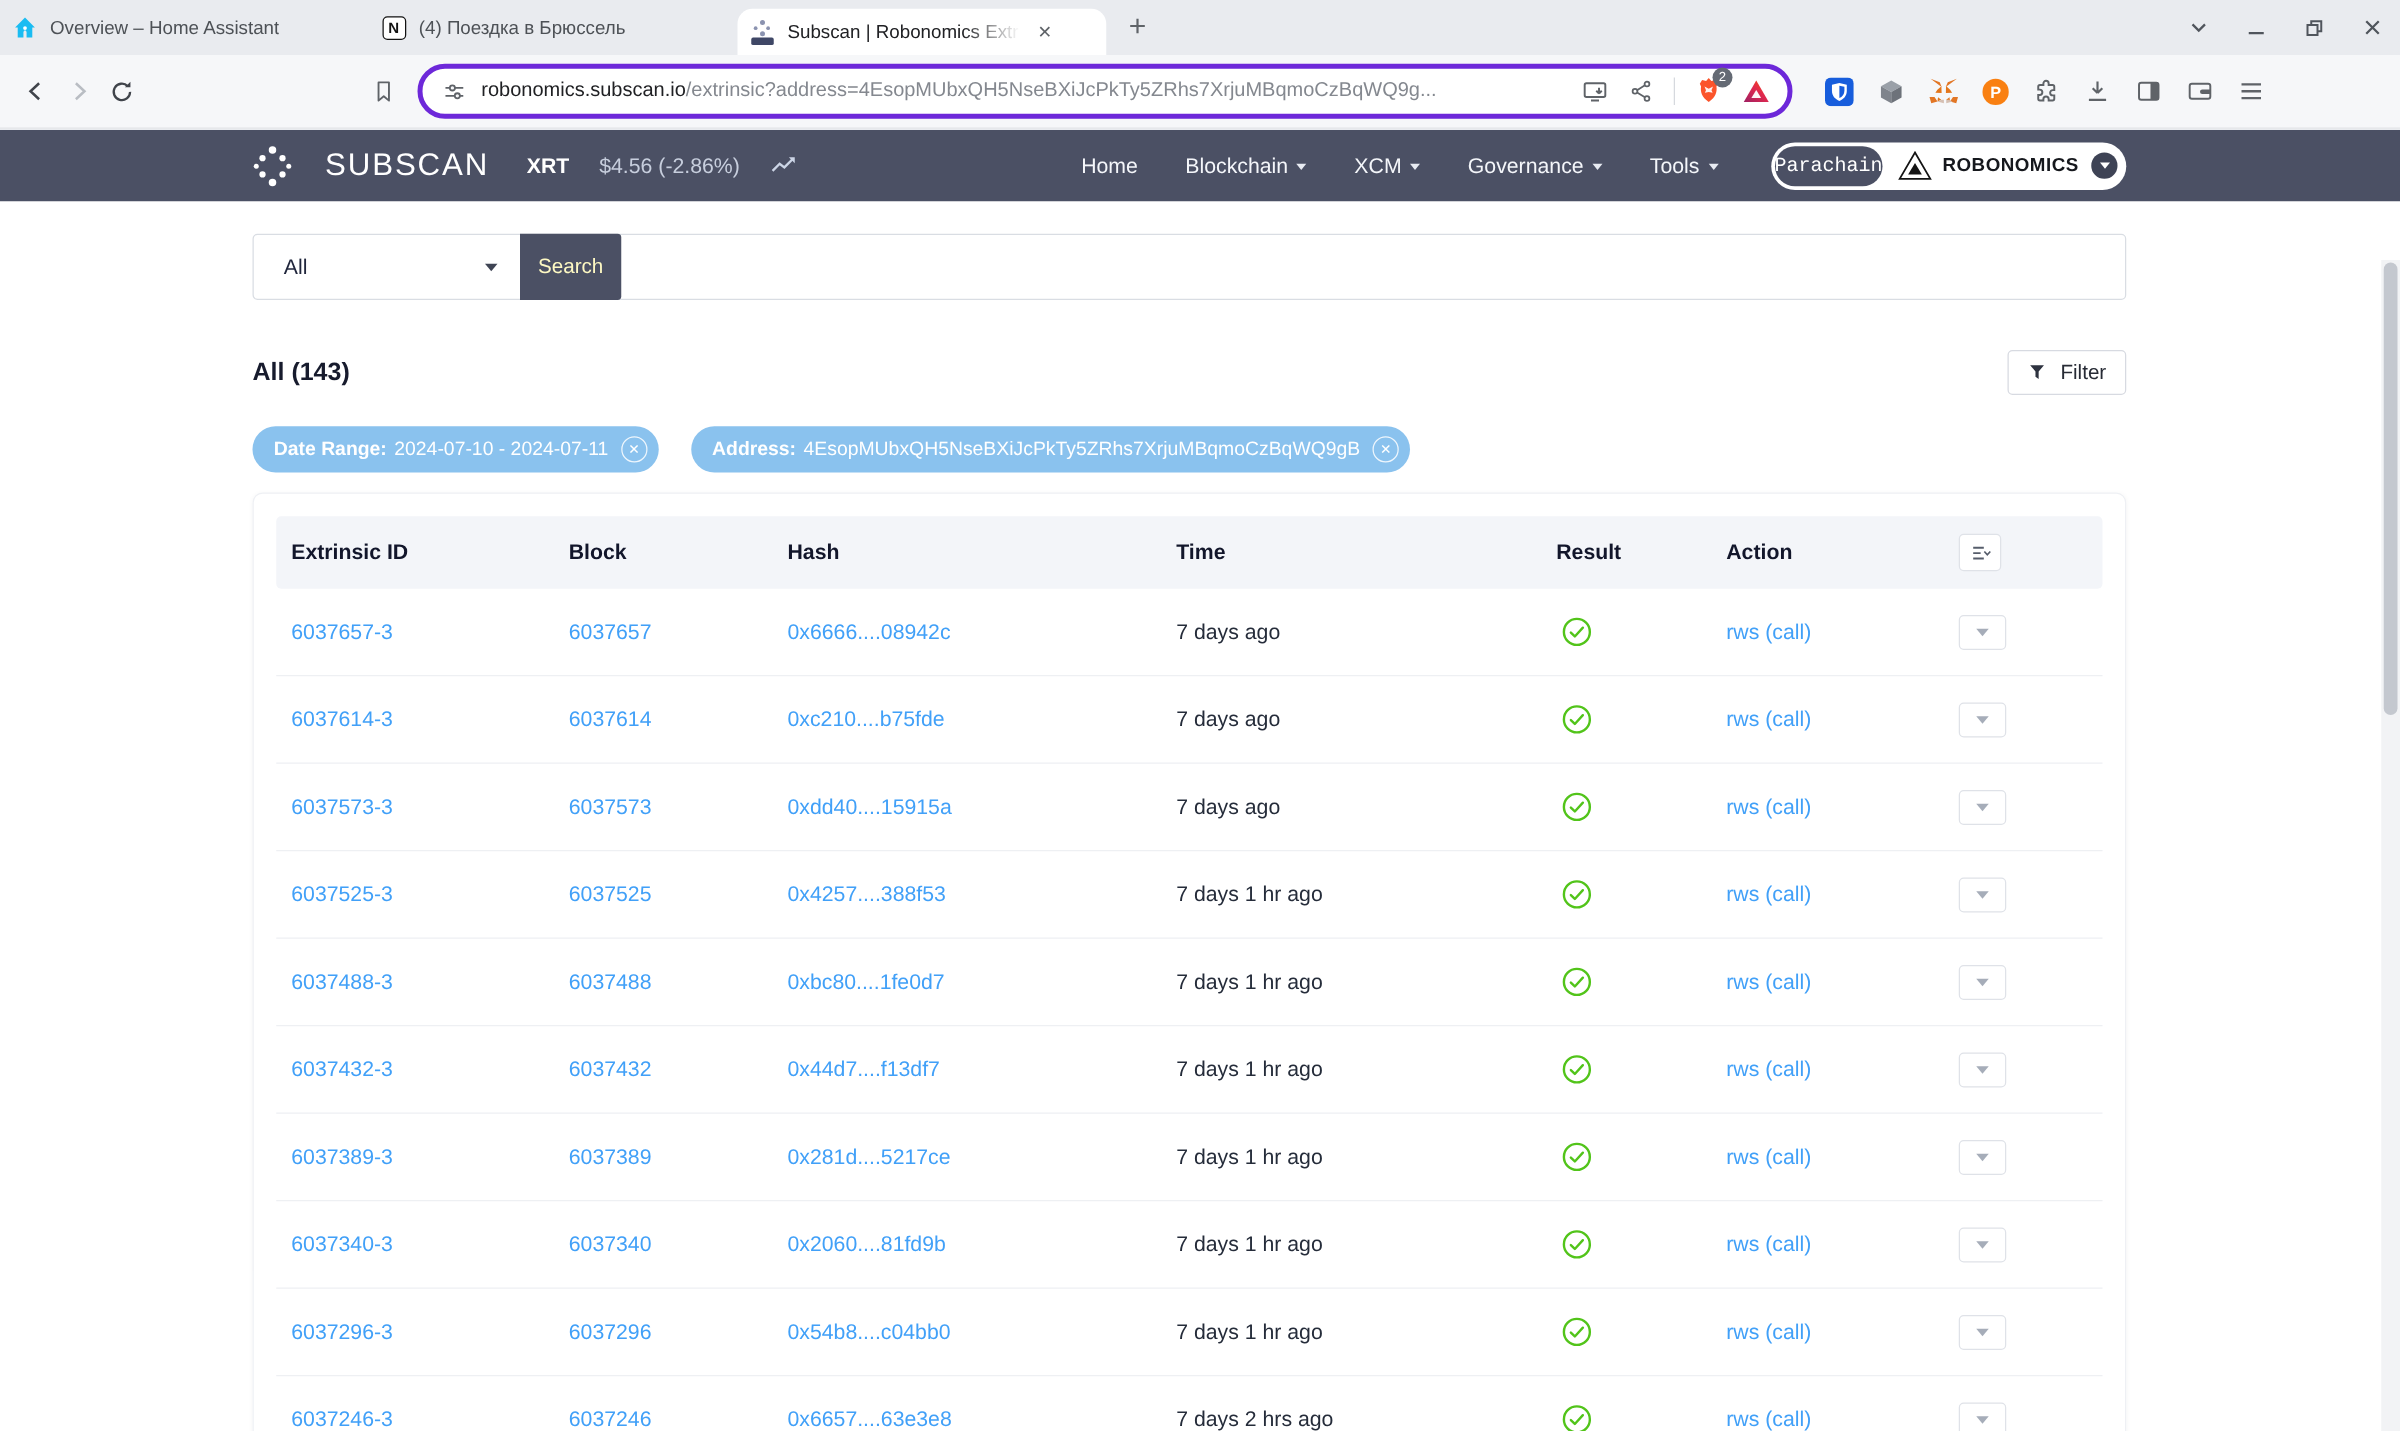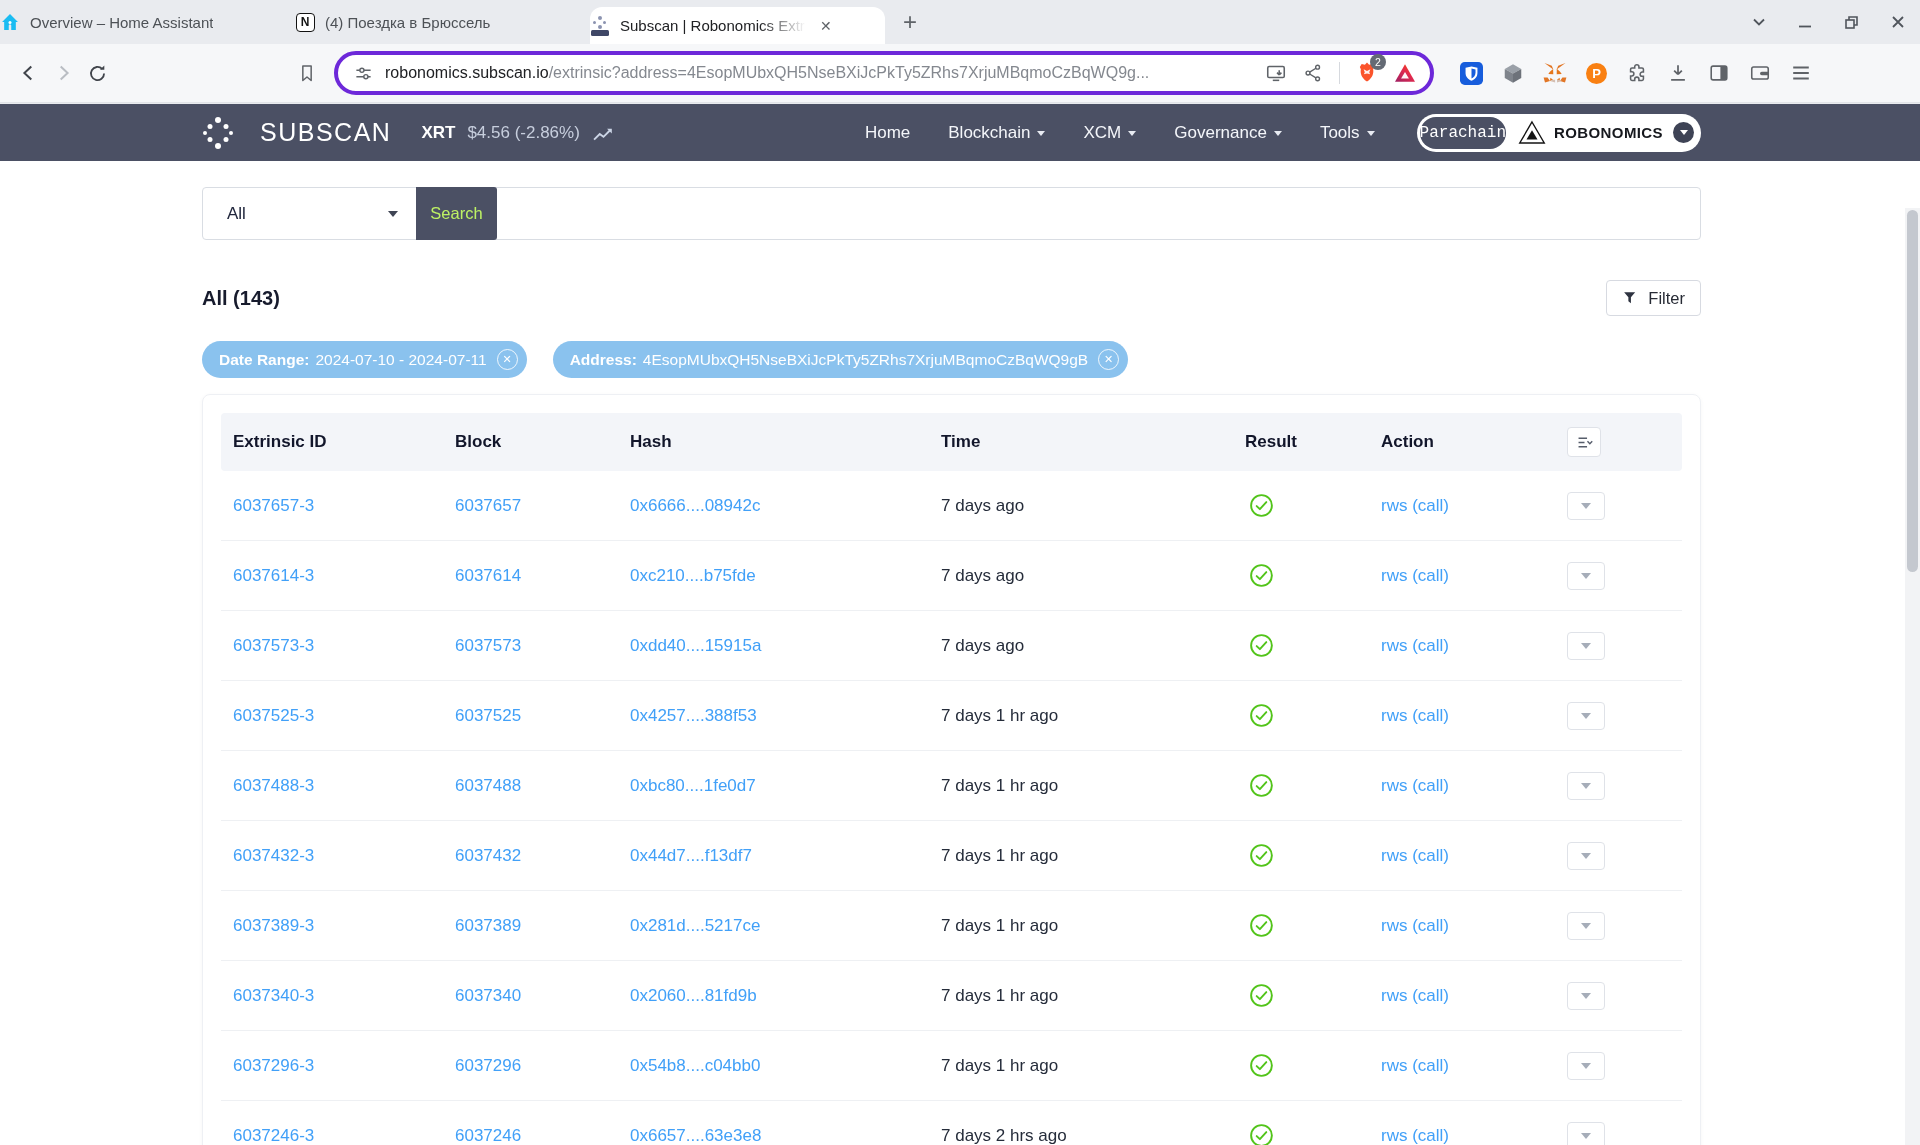--- a/index.html
+++ b/index.html
@@ -2,21 +2,21 @@
 <html><head>
 <meta charset="utf-8">
 <style>
   * { margin:0; padding:0; box-sizing:border-box; }
   html,body { width:1920px; height:1145px; overflow:hidden; }
   body { font-family:"Liberation Sans","DejaVu Sans",sans-serif; background:#e9ebef; position:relative; }
   .screen { position:absolute; inset:0; width:1920px; height:1145px; overflow:hidden; }
 
   
   .tabstrip { position:absolute; top:0; left:0; right:0; height:44px; background:#e9ebef; display:flex; align-items:center; }
-  .tab { display:flex; align-items:center; gap:10px; height:44px; padding:0 0; width:295px; color:#4d5156; font-size:15px; cursor:pointer; }
+  .tab { display:flex; align-items:center; gap:10px; height:44px; padding:0 10px; width:295px; color:#4d5156; font-size:15px; cursor:pointer; }
   .tab .t-title { white-space:nowrap; overflow:hidden; }
   .tab.active { background:#fff; border-radius:12px 12px 0 0; height:37px; margin-top:7px; color:#202124; position:relative; }
   .tab.active .t-title { width:186px; -webkit-mask-image:linear-gradient(90deg,#000 75%,transparent); mask-image:linear-gradient(90deg,#000 75%,transparent); }
   .tab-close { font-size:14px; color:#5f6368; padding:2px 4px; border-radius:50%; }
   .favicon { width:20px; height:20px; flex:0 0 auto; display:flex; align-items:center; justify-content:center; }
   .notion-ic { width:19px; height:19px; border:1.6px solid #121212; border-radius:4px; background:#fff; color:#121212; font-weight:700; font-size:12px; display:flex; align-items:center; justify-content:center; }
   .subscan-fav { width:20px; height:20px; position:relative; }
   .subscan-fav .dots { position:absolute; top:0; left:0; right:0; height:13px; }
   .subscan-fav .dots i { position:absolute; background:#8b93b0; border-radius:50%; }
   .subscan-fav .bar { position:absolute; bottom:0; left:1px; width:18px; height:6px; background:#3f4766; border-radius:1.5px; }
@@ -38,42 +38,42 @@
   .lion-badge { position:absolute; top:-7px; right:-8px; width:16px; height:16px; background:#646a74; color:#fff; border-radius:50%; font-size:10.5px; display:flex; align-items:center; justify-content:center; }
   .ext-icons { display:flex; align-items:center; gap:19px; margin-left:26px; }
   .ext-icons > * { cursor:pointer; }
   .p-ext { width:21px; height:21px; border-radius:50%; background:#f98012; color:#fff; font-weight:700; font-size:13px; display:flex; align-items:center; justify-content:center; }
 
   
   .page { position:absolute; top:104px; left:0; right:0; bottom:0; background:#fff; overflow:hidden; }
   .sub-header { height:57px; background:#4b5064; display:flex; align-items:center; justify-content:space-between; padding:0 219px 0 200px; }
   .brand { display:flex; align-items:center; }
   .brand-word { color:#fff; font-size:25px; font-weight:400; letter-spacing:1.5px; margin-left:24px; }
-  .ticker { display:flex; align-items:flex-end; margin-left:30px; gap:12px; }
+  .ticker { display:flex; align-items:flex-start; margin-left:30px; gap:24px; }
   .ticker .sym { color:#fff; font-weight:700; font-size:17px; }
   .ticker .price { color:#c7cedd; font-size:17px; }
   .main-nav { display:flex; align-items:center; gap:38px; }
   .nav-item { color:#f4f6fa; font-size:17px; display:flex; align-items:center; gap:7px; cursor:pointer; }
   .chev-w { width:0; height:0; border:4.5px solid transparent; border-top:5.5px solid #e8ebf2; margin-top:5px; }
   .net-pill { margin-left:42px; background:#fff; border-radius:20px; height:38px; display:flex; align-items:center; padding:3px; }
   .parachain-btn { background:#4b5064; color:#fff; font-size:16px; border-radius:17px; height:32px; display:flex; align-items:center; padding:0 0; cursor:pointer;font-family:Liberation Mono, monospace; }
   .net-name { color:#16181d; font-weight:700; font-size:15px; letter-spacing:.4px; margin:0 10px 0 8px; }
   .net-logo { margin-left:12px; }
   .net-chev { width:21px; height:21px; border-radius:50%; background:#3e4355; display:flex; align-items:center; justify-content:center; margin-right:4px; cursor:pointer; }
   .net-chev i { width:0; height:0; border:4px solid transparent; border-top:5px solid #fff; margin-top:4px; }
 
   .content { margin-left:202px; width:1499px; }
 
   
   .search-row { margin-top:26px; height:53px; display:flex; border:1px solid #d9dde3; border-radius:4px; }
   .search-cat { width:214px; border-right:1px solid #d9dde3; display:flex; align-items:center; justify-content:space-between; padding:0 18px 0 24px; font-size:17px; color:#20263c; cursor:pointer; }
   .chev-dark { width:0; height:0; border:5px solid transparent; border-top:6px solid #3f4454; margin-top:5px; }
   .search-input { flex:1; border:0; outline:0; font-size:17px; color:#20263c; padding:0 20px; font-family:inherit; }
   .search-input::placeholder { color:#9aa0ac; }
-  .search-btn { width:81px; background:#4b5064; color:#bef264; border:0; font-size:16.5px; border-radius:0 3px 3px 0; margin:-1px; cursor:pointer; font-family:inherit; }
+  .search-btn { width:81px; background:#4b5064; color:#fef9c3; border:0; font-size:16.5px; border-radius:0 3px 3px 0; margin:-1px; cursor:pointer; font-family:inherit; }
 
   
   .list-head { margin-top:40px; display:flex; align-items:center; justify-content:space-between; }
   .list-title { font-size:20px; font-weight:700; color:#171b2d; }
   .filter-btn { height:36px; border:1px solid #d7dae1; border-radius:4px; background:#fff; display:flex; align-items:center; gap:9px; padding:0 15px; font-size:16.5px; color:#272b35; cursor:pointer; }
 
   
   .tags-row { margin-top:25px; display:flex; gap:26px; }
   .tag { background:#8ac2ee; border-radius:19px; height:37px; display:flex; align-items:center; padding:0 9px 0 17px; color:#fff; font-size:15.5px; white-space:nowrap; }
   .tag b { font-weight:700; margin-right:6px; }

